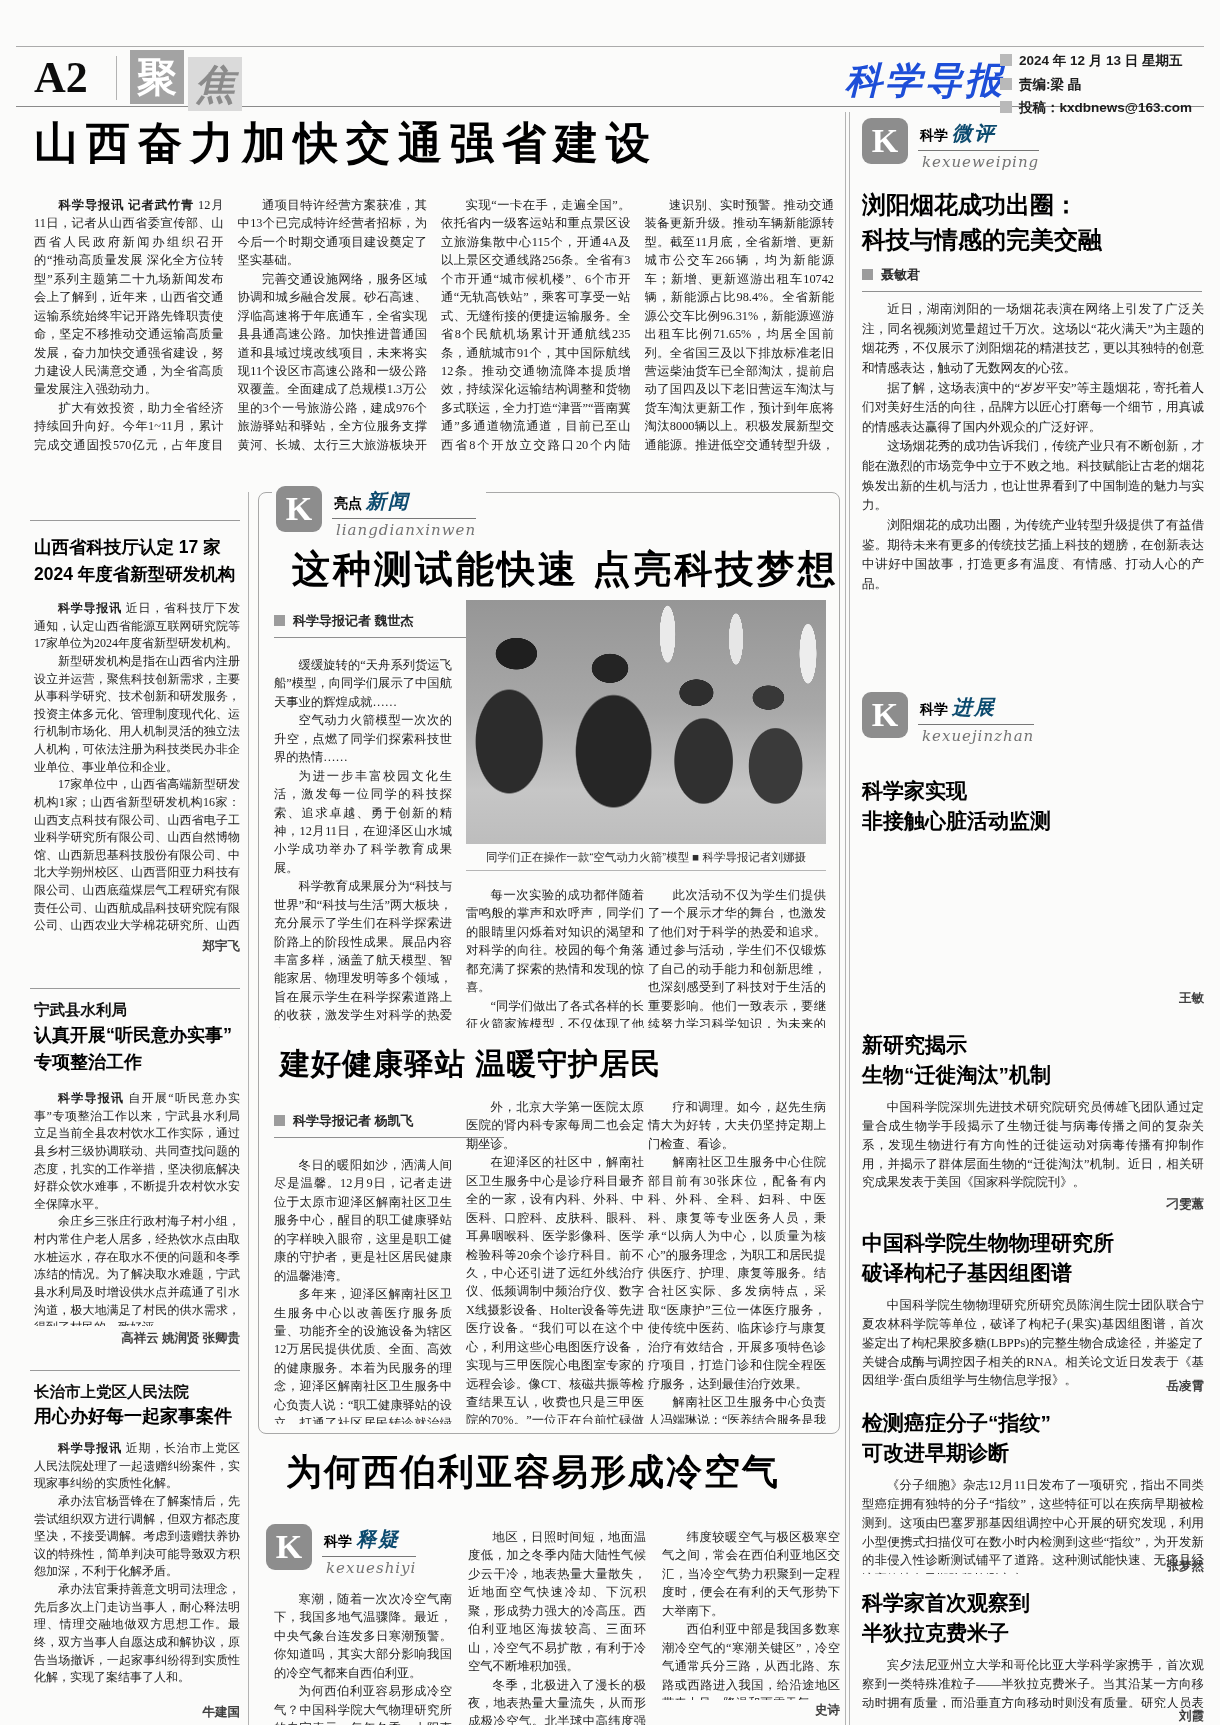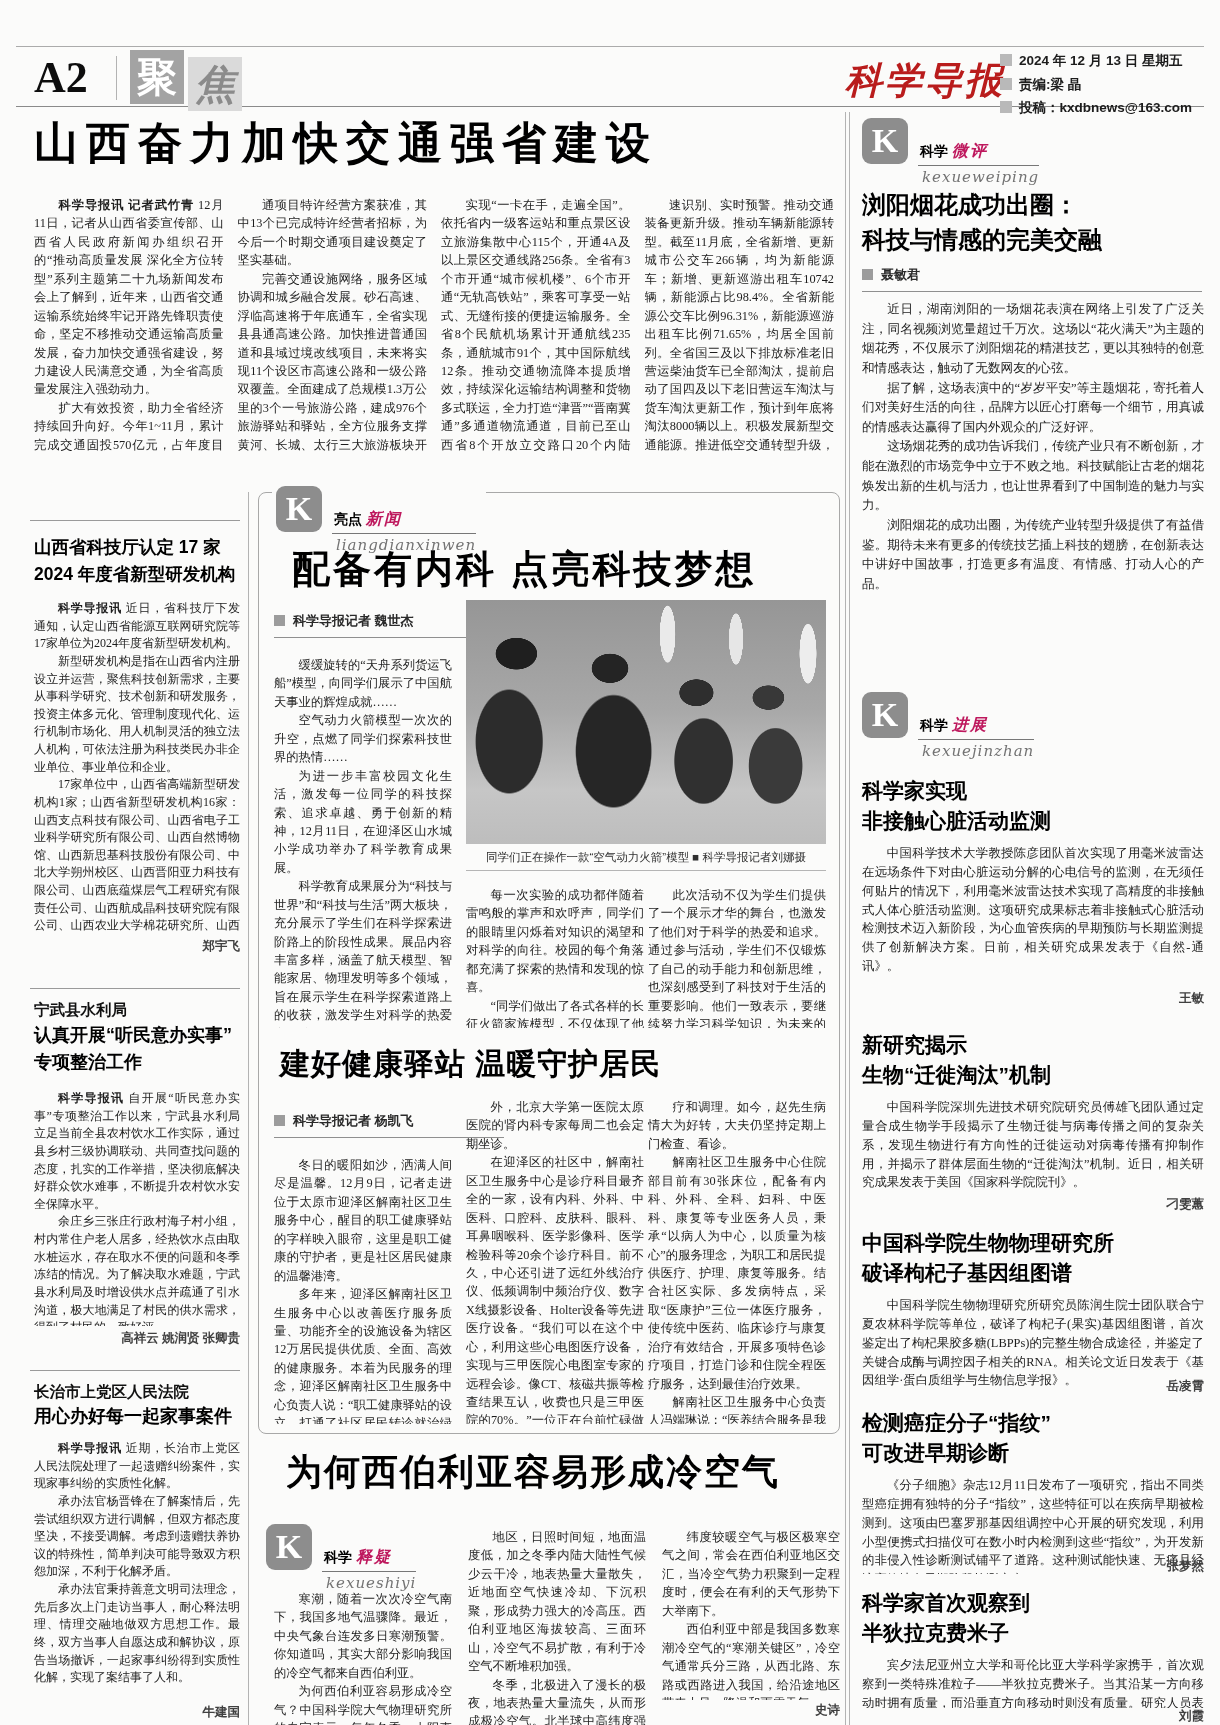--- a/index.html
+++ b/index.html
@@ -19,21 +19,21 @@
           border-bottom:1px solid #8f8f8f;padding-bottom:7px;}
   .byline .sq{display:inline-block;width:11px;height:11px;background:#9c9c9c;margin-right:8px;vertical-align:-1px;}
   .badge{display:flex;align-items:flex-start;}
   .k-tile{width:46px;height:46px;border-radius:9px;background:#8d8d8d;color:#fff;
           font-family:"Liberation Serif","DejaVu Serif",serif;font-weight:700;font-size:34px;
           display:flex;align-items:center;justify-content:center;flex:0 0 auto;}
   .badge-right{margin-left:10px;}
   .badge-line1{display:flex;align-items:baseline;border-bottom:1px solid #777;padding:2px 16px 3px 2px;}
   .badge-plain{font-family:Liberation Mono, monospace;font-weight:900;font-size:14px;color:#000000;}
   .badge-brush{font-family:"DejaVu Serif","Liberation Serif",serif;font-style:italic;font-weight:700;
-               font-size:16px;color:#be185d;margin-left:4px;letter-spacing:2px;margin-top:21px;}
+               font-size:20px;color:#0c4a6e;margin-left:4px;letter-spacing:2px;}
   .badge-pinyin{font-family:"DejaVu Serif","Liberation Serif",serif;font-style:italic;font-size:15px;color:#737373;
                 padding:2px 0 0 4px;letter-spacing:1px;}
   .two-line{white-space:pre-line;}
   .spot-box{border:1px solid #a8a8a8;border-radius:8px;}
   .photo{background:
       radial-gradient(ellipse 34px 26px at 14% 22%, #1f1f1f 60%, transparent 62%),
       radial-gradient(ellipse 55px 85px at 12% 58%, #2c2c2c 60%, transparent 62%),
       radial-gradient(ellipse 30px 24px at 40% 28%, #242424 60%, transparent 62%),
       radial-gradient(ellipse 62px 92px at 41% 62%, #262626 60%, transparent 62%),
       radial-gradient(ellipse 28px 22px at 64% 38%, #2e2e2e 60%, transparent 62%),
@@ -42,21 +42,21 @@
       radial-gradient(ellipse 44px 62px at 86% 68%, #3a3a3a 60%, transparent 62%),
       radial-gradient(ellipse 12px 42px at 95% 22%, #ededed 70%, transparent 72%),
       radial-gradient(ellipse 10px 36px at 75% 16%, #e6e6e6 70%, transparent 72%),
       radial-gradient(ellipse 11px 40px at 56% 14%, #eaeaea 70%, transparent 72%),
       linear-gradient(180deg,#969696 0%,#a8a8a8 45%,#c6c6c6 78%,#bdbdbd 100%);}
   .caption{font-size:11.5px;color:#2f2f2f;text-align:center;border-bottom:1px solid #b5b5b5;padding-bottom:5px;
            font-family:"Liberation Sans","DejaVu Sans",sans-serif;}
   .rc-title{font-family:"Liberation Sans","DejaVu Sans",sans-serif;font-weight:900;font-size:21px;line-height:1.45;
             color:#000;white-space:pre-line;}
   .masthead{font-family:"DejaVu Serif","Liberation Serif",serif;font-style:italic;font-weight:700;
-            font-size:37px;color:#b91c1c;letter-spacing:3px;}
+            font-size:37px;color:#1d4ed8;letter-spacing:3px;}
   .hdr-meta{font-family:"Liberation Sans","DejaVu Sans",sans-serif;font-weight:700;font-size:13.5px;color:#1c1c1c;
             line-height:1.75;}
   .hdr-meta .sq{display:inline-block;width:12px;height:12px;background:#b9b9b9;margin-right:7px;vertical-align:-1px;}
   .focus-tile{width:54px;height:54px;display:flex;align-items:center;justify-content:center;
               font-size:40px;font-weight:700;}
 </style>
 </head>
 <body>
 
 <div class="page">
@@ -145,21 +145,21 @@
     <div class="k-tile">K</div>
     <div class="badge-right">
       <div class="badge-line1">
         <span class="badge-plain">亮点</span>
         <span class="badge-brush">新闻</span>
       </div>
       <div class="badge-pinyin">liangdianxinwen</div>
     </div>
   </div>
 
-  <div class="abs headline" style="left:292px;top:544px;font-size:38px;letter-spacing:3px;">配备有内科  点亮科技梦想</div>
+  <div class="abs headline" style="left:292px;top:544px;font-size:38px;letter-spacing:3px;">这种测试能快速  点亮科技梦想</div>
 
   <div class="abs" style="left:274px;top:600px;width:552px;height:428px;">
     <div class="abs byline" style="left:0;top:12px;width:230px;">
       <span class="sq"></span><span>科学导报记者  魏世杰</span>
     </div>
     <div class="abs body-text" style="left:0;top:56px;width:178px;height:372px;">
         <p class="par">缓缓旋转的“天舟系列货运飞船”模型，向同学们展示了中国航天事业的辉煌成就……</p>
         <p class="par">空气动力火箭模型一次次的升空，点燃了同学们探索科技世界的热情……</p>
         <p class="par">为进一步丰富校园文化生活，激发每一位同学的科技探索、追求卓越、勇于创新的精神，12月11日，在迎泽区山水城小学成功举办了科学教育成果展。</p>
         <p class="par">科学教育成果展分为“科技与世界”和“科技与生活”两大板块，充分展示了学生们在科学探索进阶路上的阶段性成果。展品内容丰富多样，涵盖了航天模型、智能家居、物理发明等多个领域，旨在展示学生在科学探索道路上的收获，激发学生对科学的热爱和追求。</p>
@@ -251,23 +251,20 @@
       <div class="badge-line1">
         <span class="badge-plain">科学</span>
         <span class="badge-brush">进展</span>
       </div>
       <div class="badge-pinyin">kexuejinzhan</div>
     </div>
   </div>
 
   <div class="abs rc-title" style="left:862px;top:776px;width:340px;">科学家实现
 非接触心脏活动监测</div>
-  <div class="abs body-text" style="left:862px;top:844px;width:342px;height:162px;font-size:12.4px;line-height:1.52;">
-    <p class="par">中国科学技术大学教授陈彦团队首次实现了用毫米波雷达在远场条件下对由心脏运动分解的心电信号的监测，在无须任何贴片的情况下，利用毫米波雷达技术实现了高精度的非接触式人体心脏活动监测。这项研究成果标志着非接触式心脏活动检测技术迈入新阶段，为心血管疾病的早期预防与长期监测提供了创新解决方案。日前，相关研究成果发表于《自然-通讯》。</p>
-  </div>
   <div class="abs author" style="left:862px;top:990px;width:342px;">王敏</div>
 
   <div class="abs body-text" style="left:862px;top:1098px;width:342px;height:116px;font-size:12.4px;line-height:1.52;">
     <p class="par">中国科学院深圳先进技术研究院研究员傅雄飞团队通过定量合成生物学手段揭示了生物迁徙与病毒传播之间的复杂关系，发现生物进行有方向性的迁徙运动对病毒传播有抑制作用，并揭示了群体层面生物的“迁徙淘汰”机制。近日，相关研究成果发表于美国《国家科学院院刊》。</p>
   </div>
   <div class="abs rc-title" style="left:862px;top:1030px;width:340px;">新研究揭示
 生物“迁徙淘汰”机制</div>
   <div class="abs author" style="left:862px;top:1196px;width:342px;">刁雯蕙</div>
 
   <div class="abs rc-title" style="left:862px;top:1228px;width:340px;">中国科学院生物物理研究所

